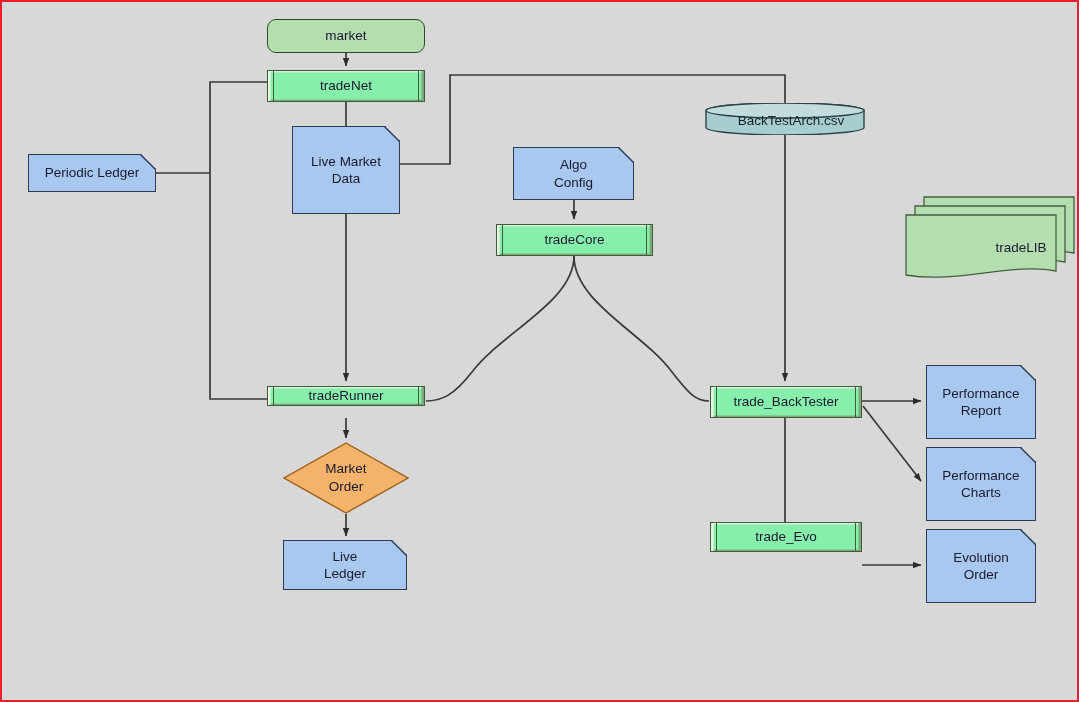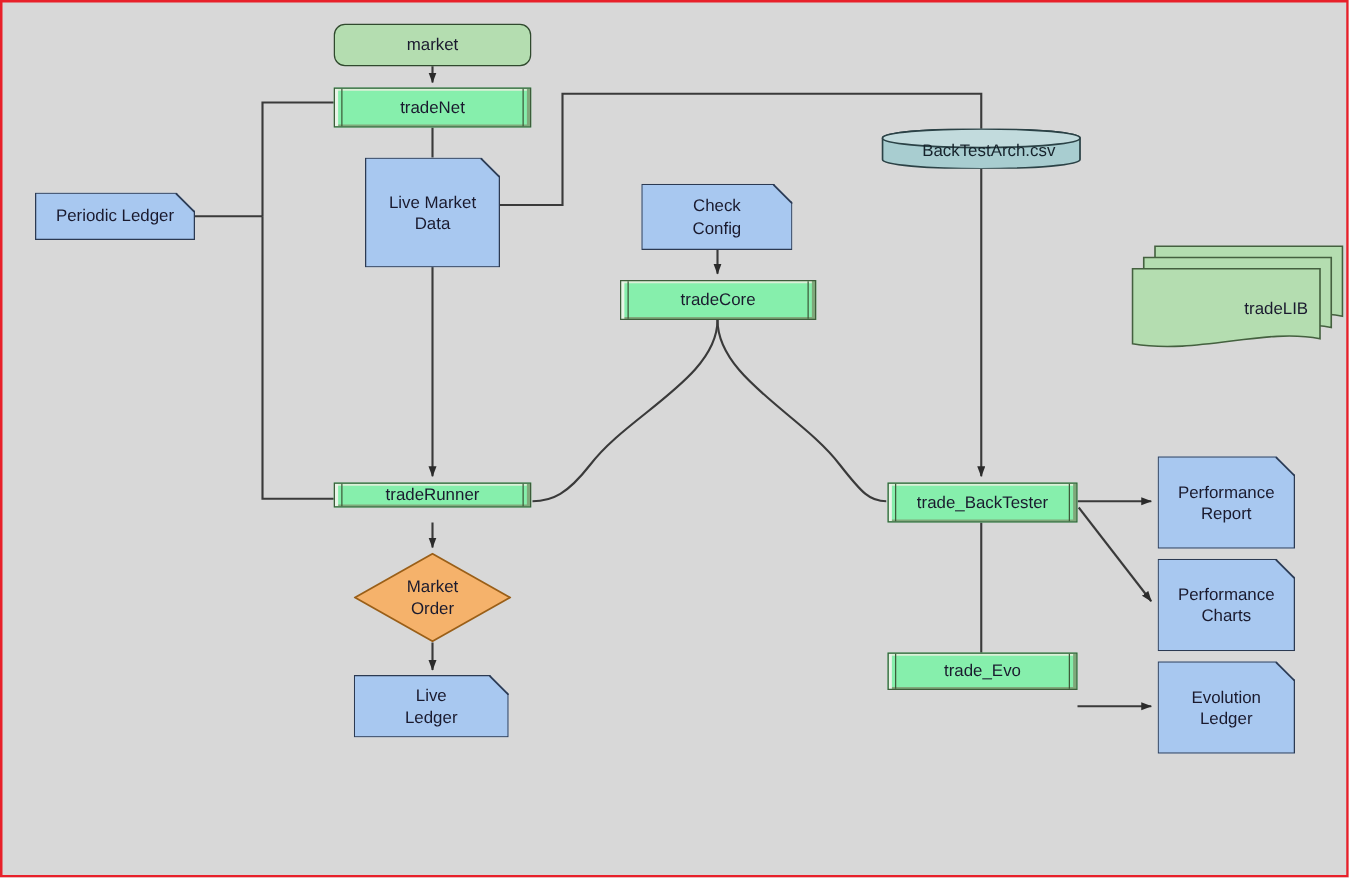--- a/index.html
+++ b/index.html
@@ -172,21 +172,21 @@
       <div class="node subroutine" style="left: 265px; top: 68px; width: 158px; height: 32px;"><span class="label-inner">tradeNet</span></div>
       <div class="node" style="left: 26px; top: 152px; width: 128px; height: 38px; position: absolute;"><div class="note-shape"></div><svg class="note-fold" viewBox="0 0 16 16">
           <path d="M0.7,0.7 L16,16" stroke="#2c3a52" stroke-width="1.4" fill="none"></path>
         </svg><span class="label-inner" style="position: relative;">Periodic Ledger</span></div>
       <div class="node" style="left: 290px; top: 124px; width: 108px; height: 88px; position: absolute;"><div class="note-shape"></div><svg class="note-fold" viewBox="0 0 16 16">
           <path d="M0.7,0.7 L16,16" stroke="#2c3a52" stroke-width="1.4" fill="none"></path>
         </svg><span class="label-inner" style="position: relative;">Live Market
 Data</span></div>
       <div class="node" style="left: 511px; top: 145px; width: 121px; height: 53px; position: absolute;"><div class="note-shape"></div><svg class="note-fold" viewBox="0 0 16 16">
           <path d="M0.7,0.7 L16,16" stroke="#2c3a52" stroke-width="1.4" fill="none"></path>
-        </svg><span class="label-inner" style="position: relative;">Check
+        </svg><span class="label-inner" style="position: relative;">Algo
 Config</span></div>
       <div class="node subroutine" style="left: 494px; top: 222px; width: 157px; height: 32px;"><span class="label-inner">tradeCore</span></div>
       <div class="cylinder" style="left: 703px; top: 101px; width: 160px; height: 32px;">
         <svg class="cyl-svg" width="160" height="32" viewBox="0 0 160 32">
           <path d="M1,7.5 L1,24.5 A79,7.5 0 0 0 159,24.5 L159,7.5 A79,7.5 0 0 0 1,7.5 Z" fill="#a8cdd0" stroke="#2b4246" stroke-width="1.4"></path>
           <ellipse cx="80" cy="7.5" rx="79" ry="7.5" fill="#c2dbdd" stroke="#2b4246" stroke-width="1.4"></ellipse>
         </svg>
         <div class="cyl-label">BackTestArch.csv</div>
       </div>
       <div class="multidoc" style="left: 903px; top: 194px; width: 152px; height: 66px;">
@@ -215,16 +215,16 @@
           <path d="M0.7,0.7 L16,16" stroke="#2c3a52" stroke-width="1.4" fill="none"></path>
         </svg><span class="label-inner" style="position: relative;">Performance
 Report</span></div>
       <div class="node" style="left: 924px; top: 445px; width: 110px; height: 74px; position: absolute;"><div class="note-shape"></div><svg class="note-fold" viewBox="0 0 16 16">
           <path d="M0.7,0.7 L16,16" stroke="#2c3a52" stroke-width="1.4" fill="none"></path>
         </svg><span class="label-inner" style="position: relative;">Performance
 Charts</span></div>
       <div class="node" style="left: 924px; top: 527px; width: 110px; height: 74px; position: absolute;"><div class="note-shape"></div><svg class="note-fold" viewBox="0 0 16 16">
           <path d="M0.7,0.7 L16,16" stroke="#2c3a52" stroke-width="1.4" fill="none"></path>
         </svg><span class="label-inner" style="position: relative;">Evolution
-Ledger</span></div>
+Order</span></div>
     </div>
 
 </div>
 
 </body></html>

